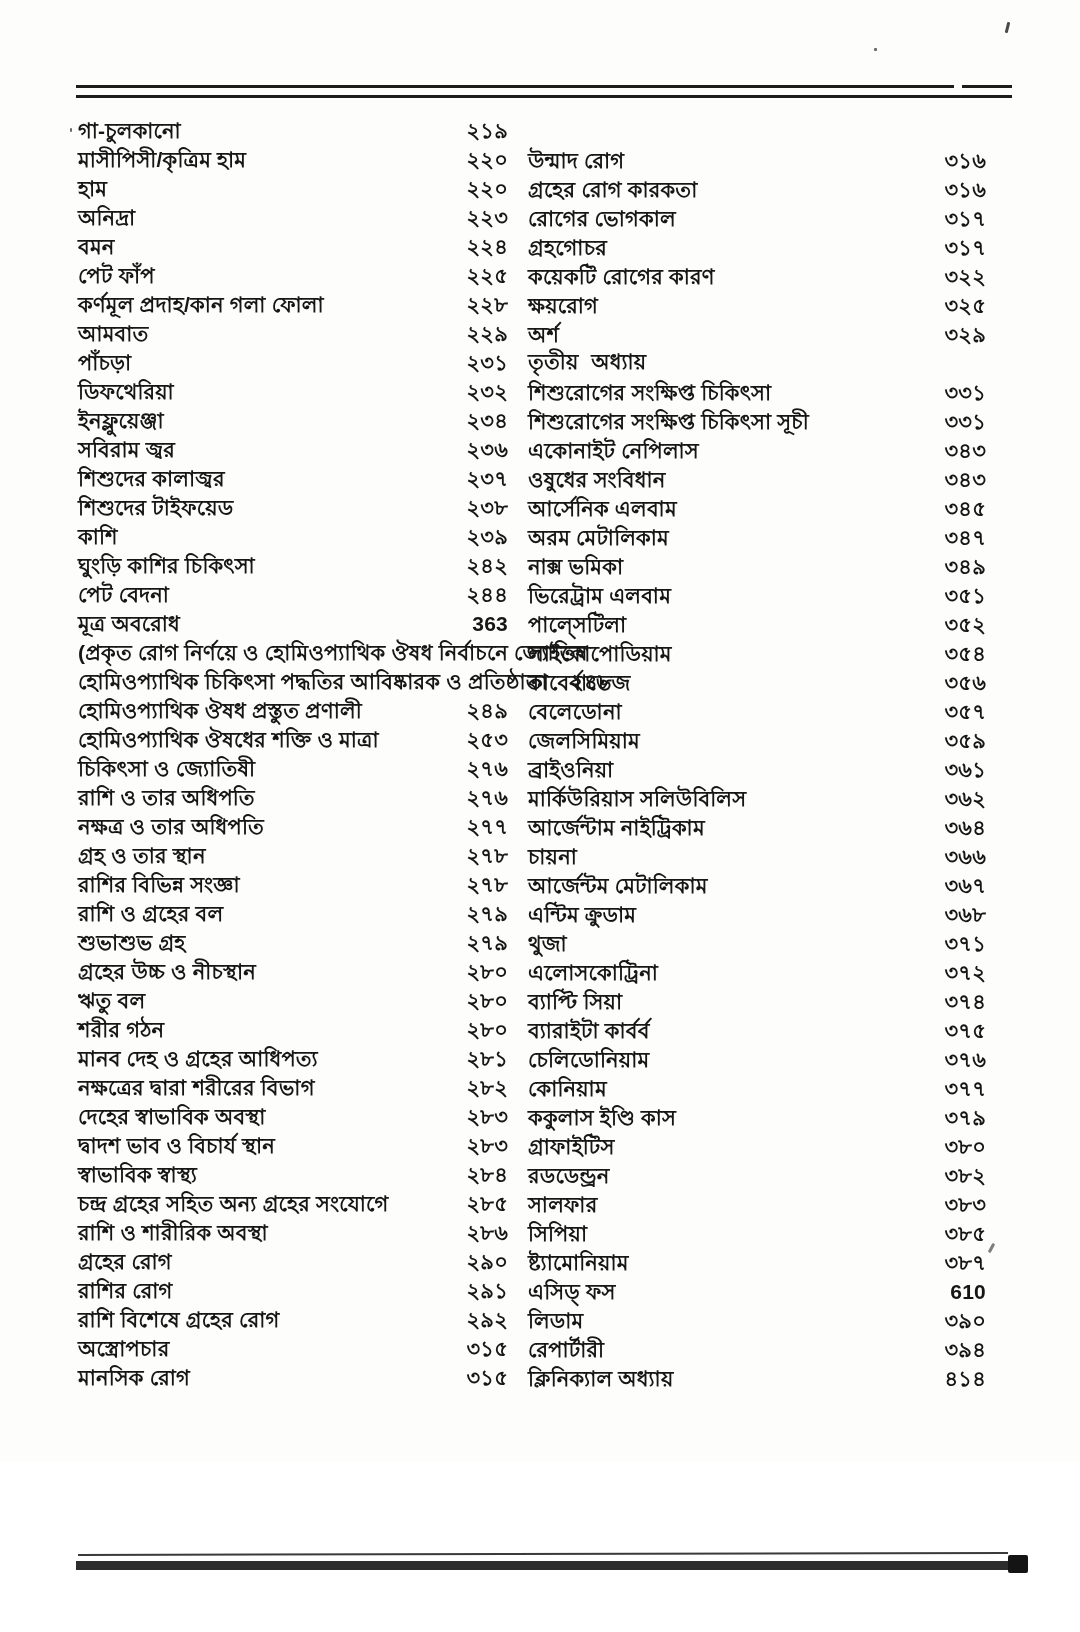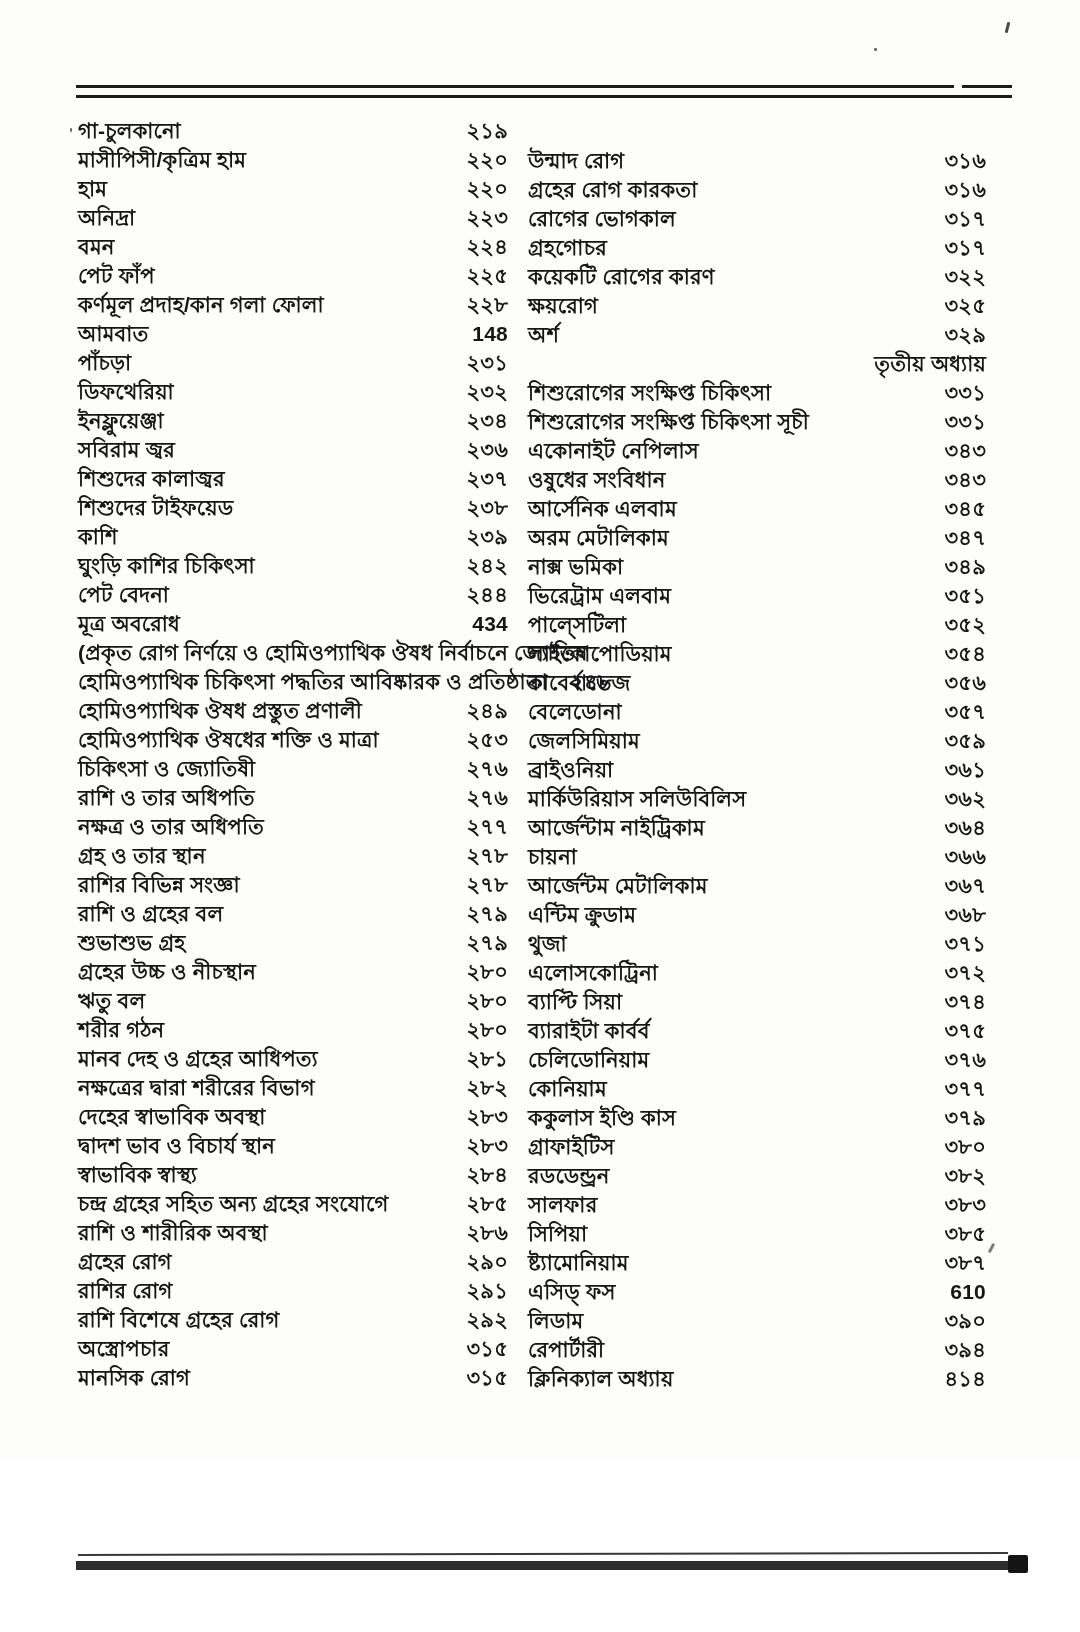--- a/index.html
+++ b/index.html
@@ -39,21 +39,21 @@
     letter-spacing:0.2px;
   }
   .col-left{left:78px;width:430px;}
   .col-right{left:528px;width:458px;margin-top:30px;}
   .toc-row{
     display:flex;justify-content:space-between;align-items:baseline;
     height:29px;white-space:nowrap;
   }
   .toc-label{flex:0 1 auto;overflow:visible;}
   .toc-page{flex:0 0 auto;margin-left:12px;text-align:right;min-width:52px;}
-  .toc-row.chapter-heading{justify-content:flex-end;font-weight:bold;}
+  .toc-row.chapter-heading{justify-content:flex-start;font-weight:bold;font-family:Liberation Mono, monospace;}
 </style>
 </head>
 <body>
 
 <div class="page">
   <div class="rule rule-top-a1"></div>
   <div class="rule rule-top-a2"></div>
   <div class="rule rule-top-b"></div>
 
   <div class="col col-left" id="col-left">
@@ -80,21 +80,21 @@
       <div class="toc-row">
         <span class="toc-label">পেট ফাঁপ</span>
         <span class="toc-page">২২৫</span>
       </div>
       <div class="toc-row">
         <span class="toc-label">কর্ণমূল প্রদাহ/কান গলা ফোলা</span>
         <span class="toc-page">২২৮</span>
       </div>
       <div class="toc-row">
         <span class="toc-label">আমবাত</span>
-        <span class="toc-page">148</span>
+        <span class="toc-page">২২৯</span>
       </div>
       <div class="toc-row">
         <span class="toc-label">পাঁচড়া</span>
         <span class="toc-page">২৩১</span>
       </div>
       <div class="toc-row">
         <span class="toc-label">ডিফথেরিয়া</span>
         <span class="toc-page">২৩২</span>
       </div>
       <div class="toc-row">
@@ -120,21 +120,21 @@
       <div class="toc-row">
         <span class="toc-label">ঘুংড়ি কাশির চিকিৎসা</span>
         <span class="toc-page">২৪২</span>
       </div>
       <div class="toc-row">
         <span class="toc-label">পেট বেদনা</span>
         <span class="toc-page">২৪৪</span>
       </div>
       <div class="toc-row">
         <span class="toc-label">মূত্র অবরোধ</span>
-        <span class="toc-page">434</span>
+        <span class="toc-page">363</span>
       </div>
       <div class="toc-row">
         <span class="toc-label">(প্রকৃত রোগ নির্ণয়ে ও হোমিওপ্যাথিক ঔষধ নির্বাচনে জ্যোতিষ</span>
         <span class="toc-page"></span>
       </div>
       <div class="toc-row">
         <span class="toc-label">হোমিওপ্যাথিক চিকিৎসা পদ্ধতির আবিষ্কারক ও প্রতিষ্ঠাতা</span>
         <span class="toc-page">২৪৮</span>
       </div>
       <div class="toc-row">

